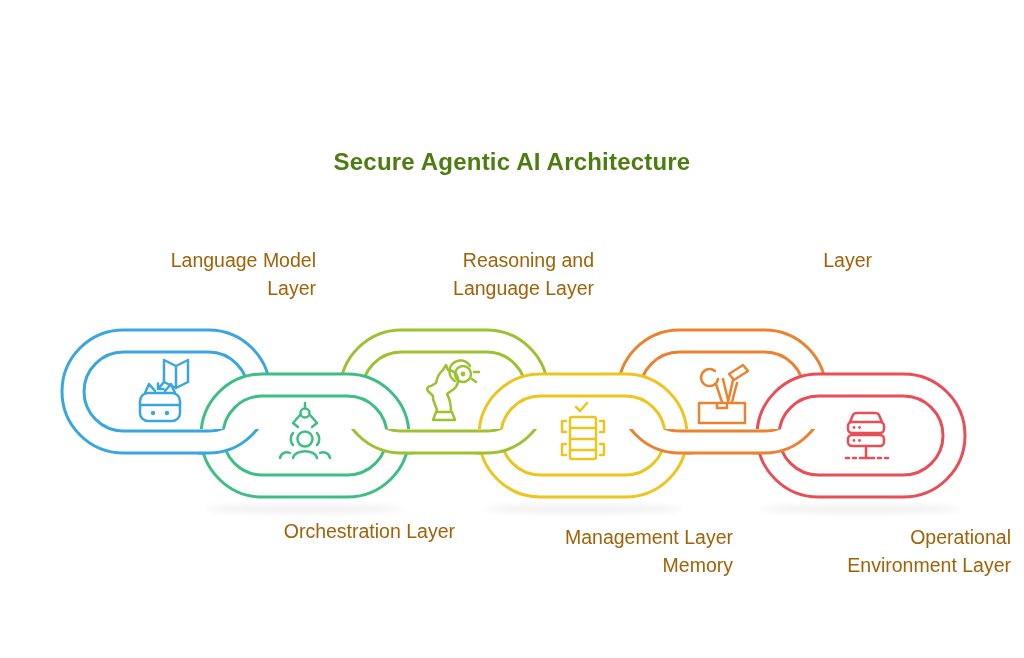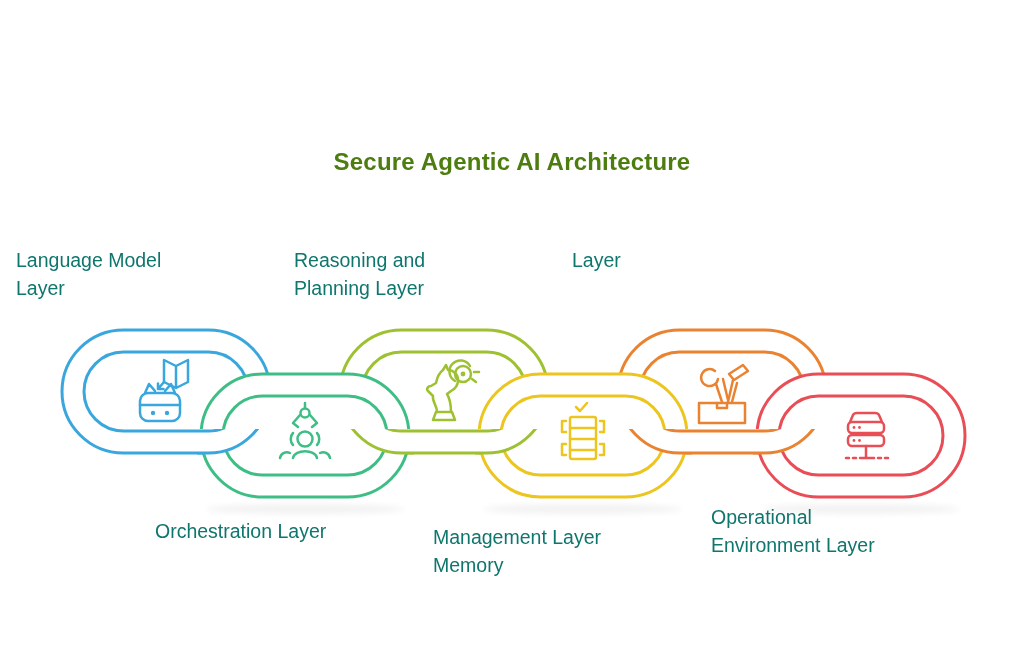--- a/index.html
+++ b/index.html
@@ -10,46 +10,46 @@
     overflow:hidden;
     font-family:"Liberation Sans",sans-serif;
   }
   .title{
     position:absolute;left:0;top:148px;width:100%;
     text-align:center;
     font-size:24px;font-weight:700;color:#4d7c0f;letter-spacing:.2px;
   }
   .layer-label{
     position:absolute;width:300px;
-    text-align:left;
-    font-size:19.5px;line-height:28px;color:#0f766e;
+    text-align:right;
+    font-size:19.5px;line-height:28px;color:#a16207;
   }
   .layer-label span{display:block;}
   .pos-l1{left:16px;top:246px;}
   .pos-l3{left:294px;top:246px;}
   .pos-l5{left:572px;top:246px;}
   .pos-l2{left:155px;top:517px;}
   .pos-l4{left:433px;top:523px;}
-  .pos-l6{left:711px;top:503px;}
+  .pos-l6{left:711px;top:523px;}
   svg.chain{position:absolute;left:0;top:0;}
 </style>
 </head>
 <body>
 
 <div class="canvas">
 
   <div class="title">Secure Agentic AI Architecture</div>
 
   <div class="layer-label pos-l1">
     <span>Language Model</span>
     <span>Layer</span>
   </div>
   <div class="layer-label pos-l3">
     <span>Reasoning and</span>
-    <span>Planning Layer</span>
+    <span>Language Layer</span>
   </div>
   <div class="layer-label pos-l5">
     <span>Layer</span>
   </div>
   <div class="layer-label pos-l2">
     <span>Orchestration Layer</span>
   </div>
   <div class="layer-label pos-l4">
     <span>Management Layer</span>
     <span>Memory</span>

